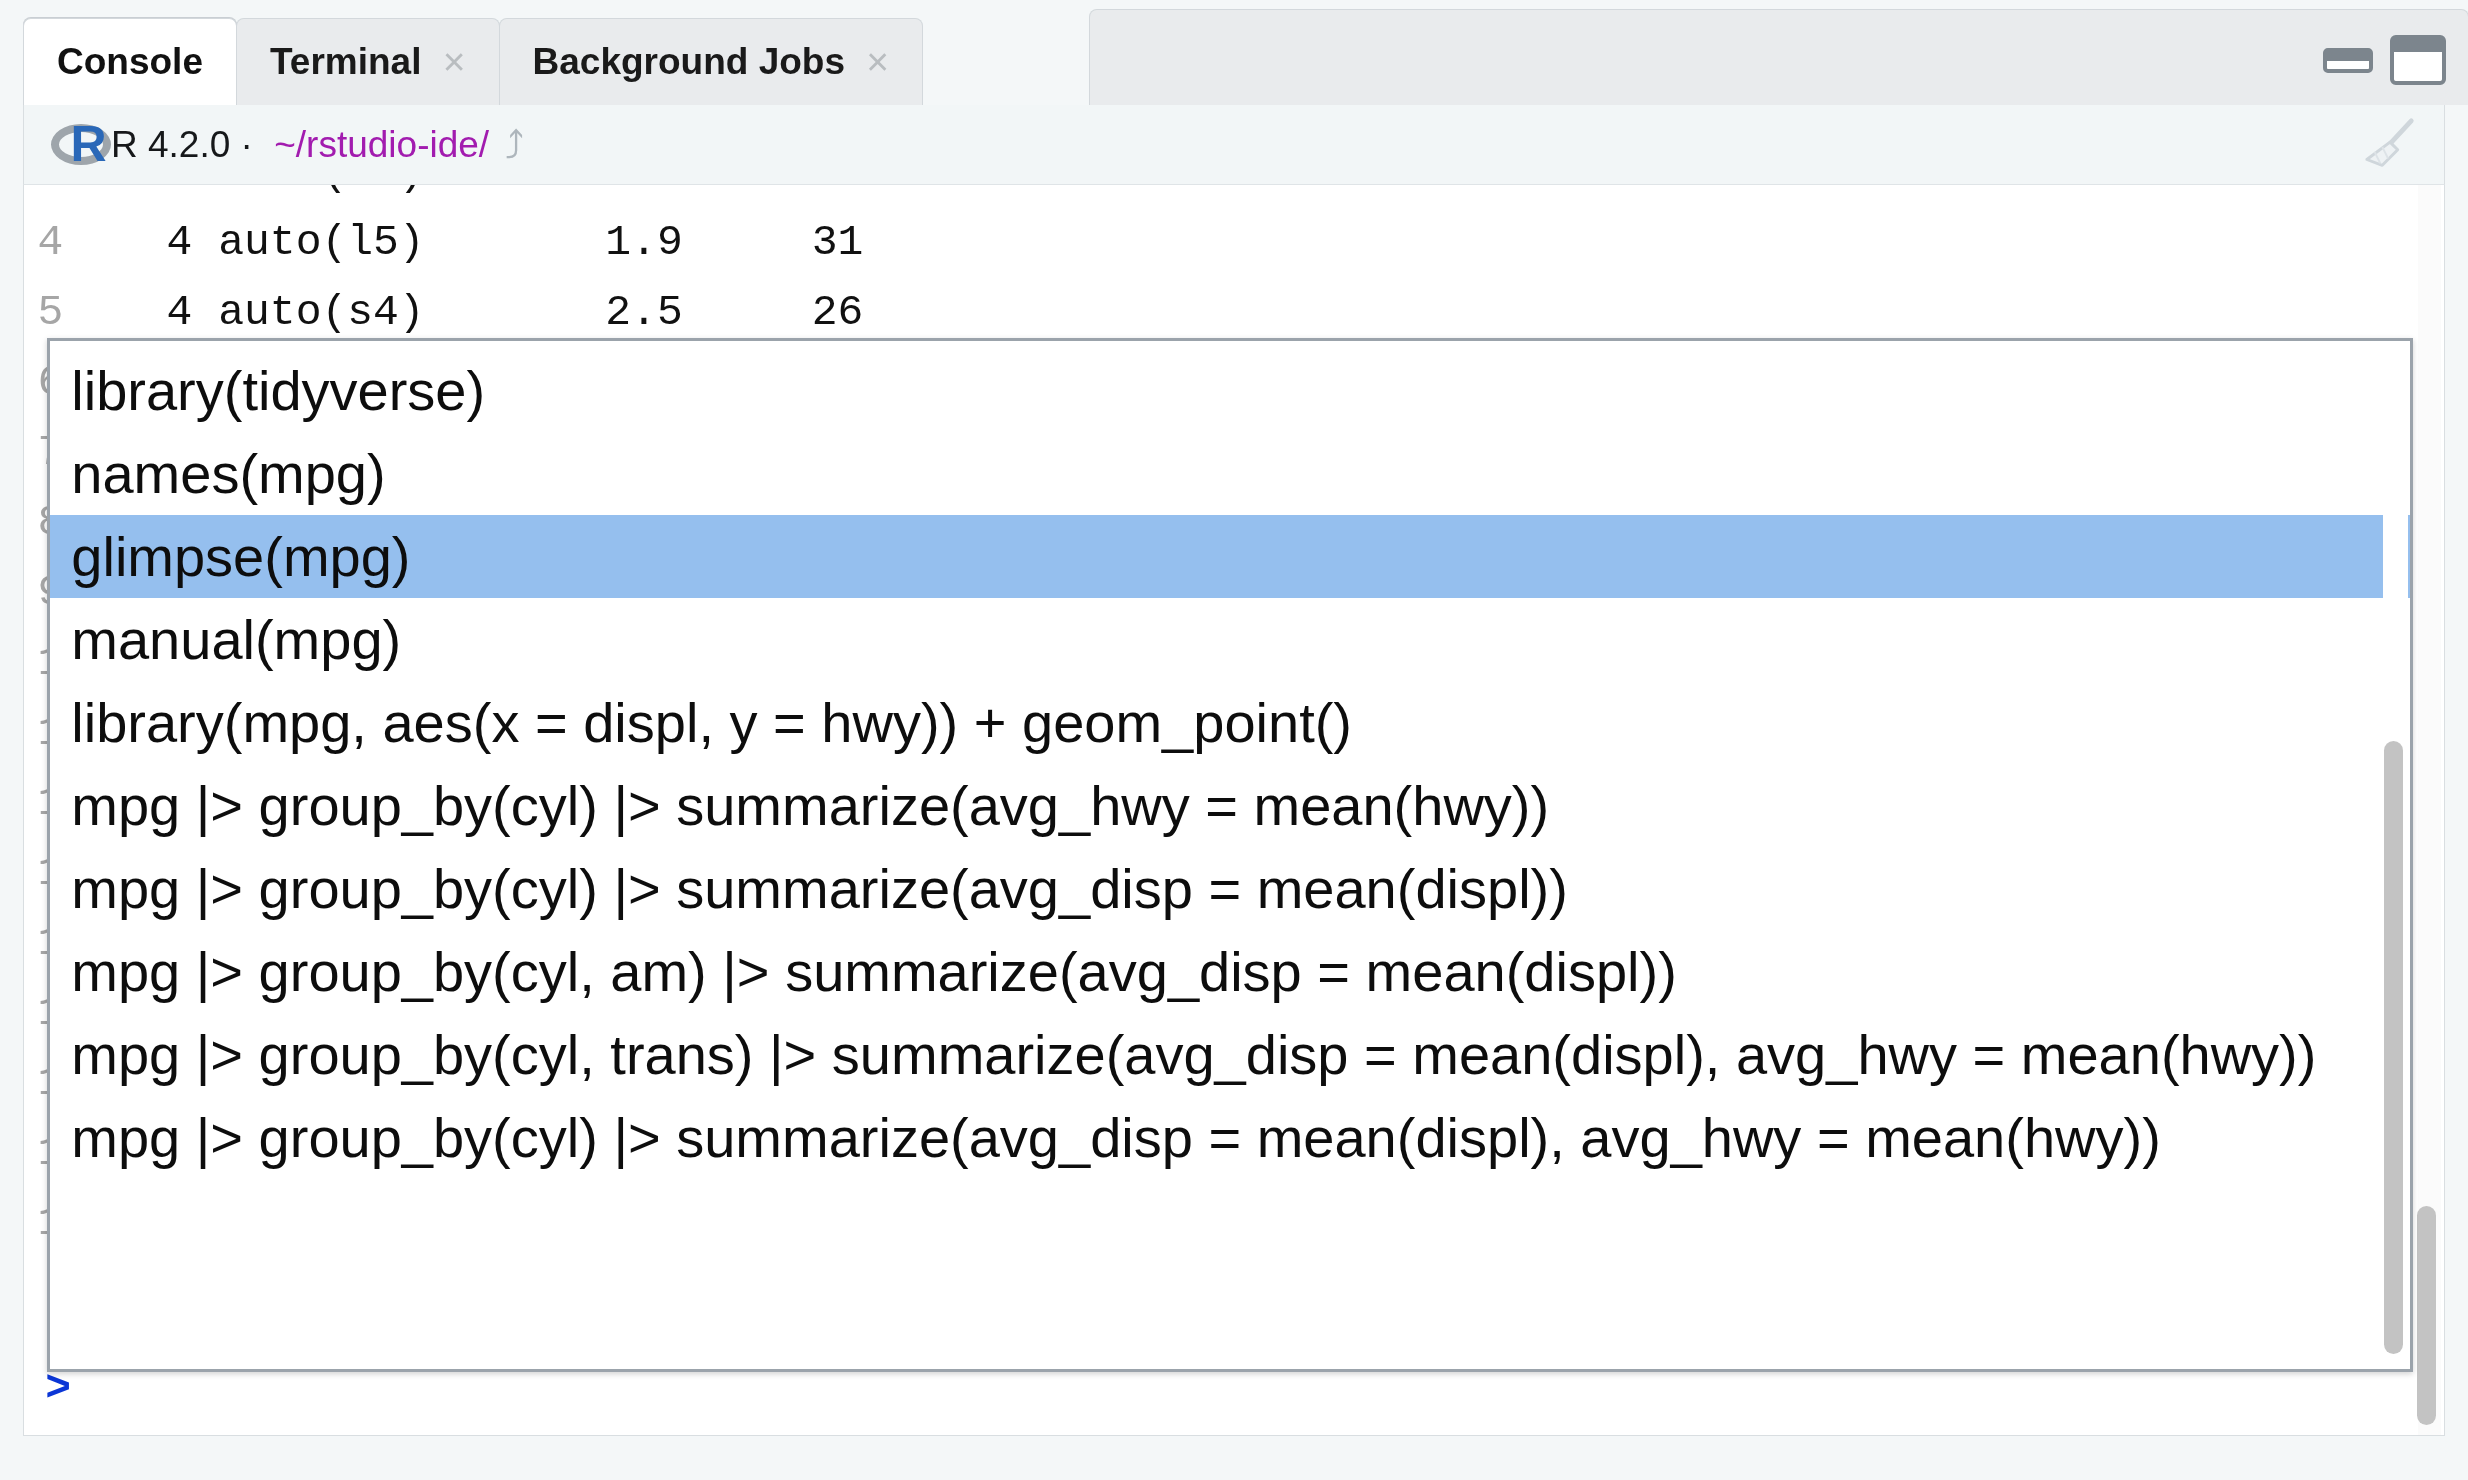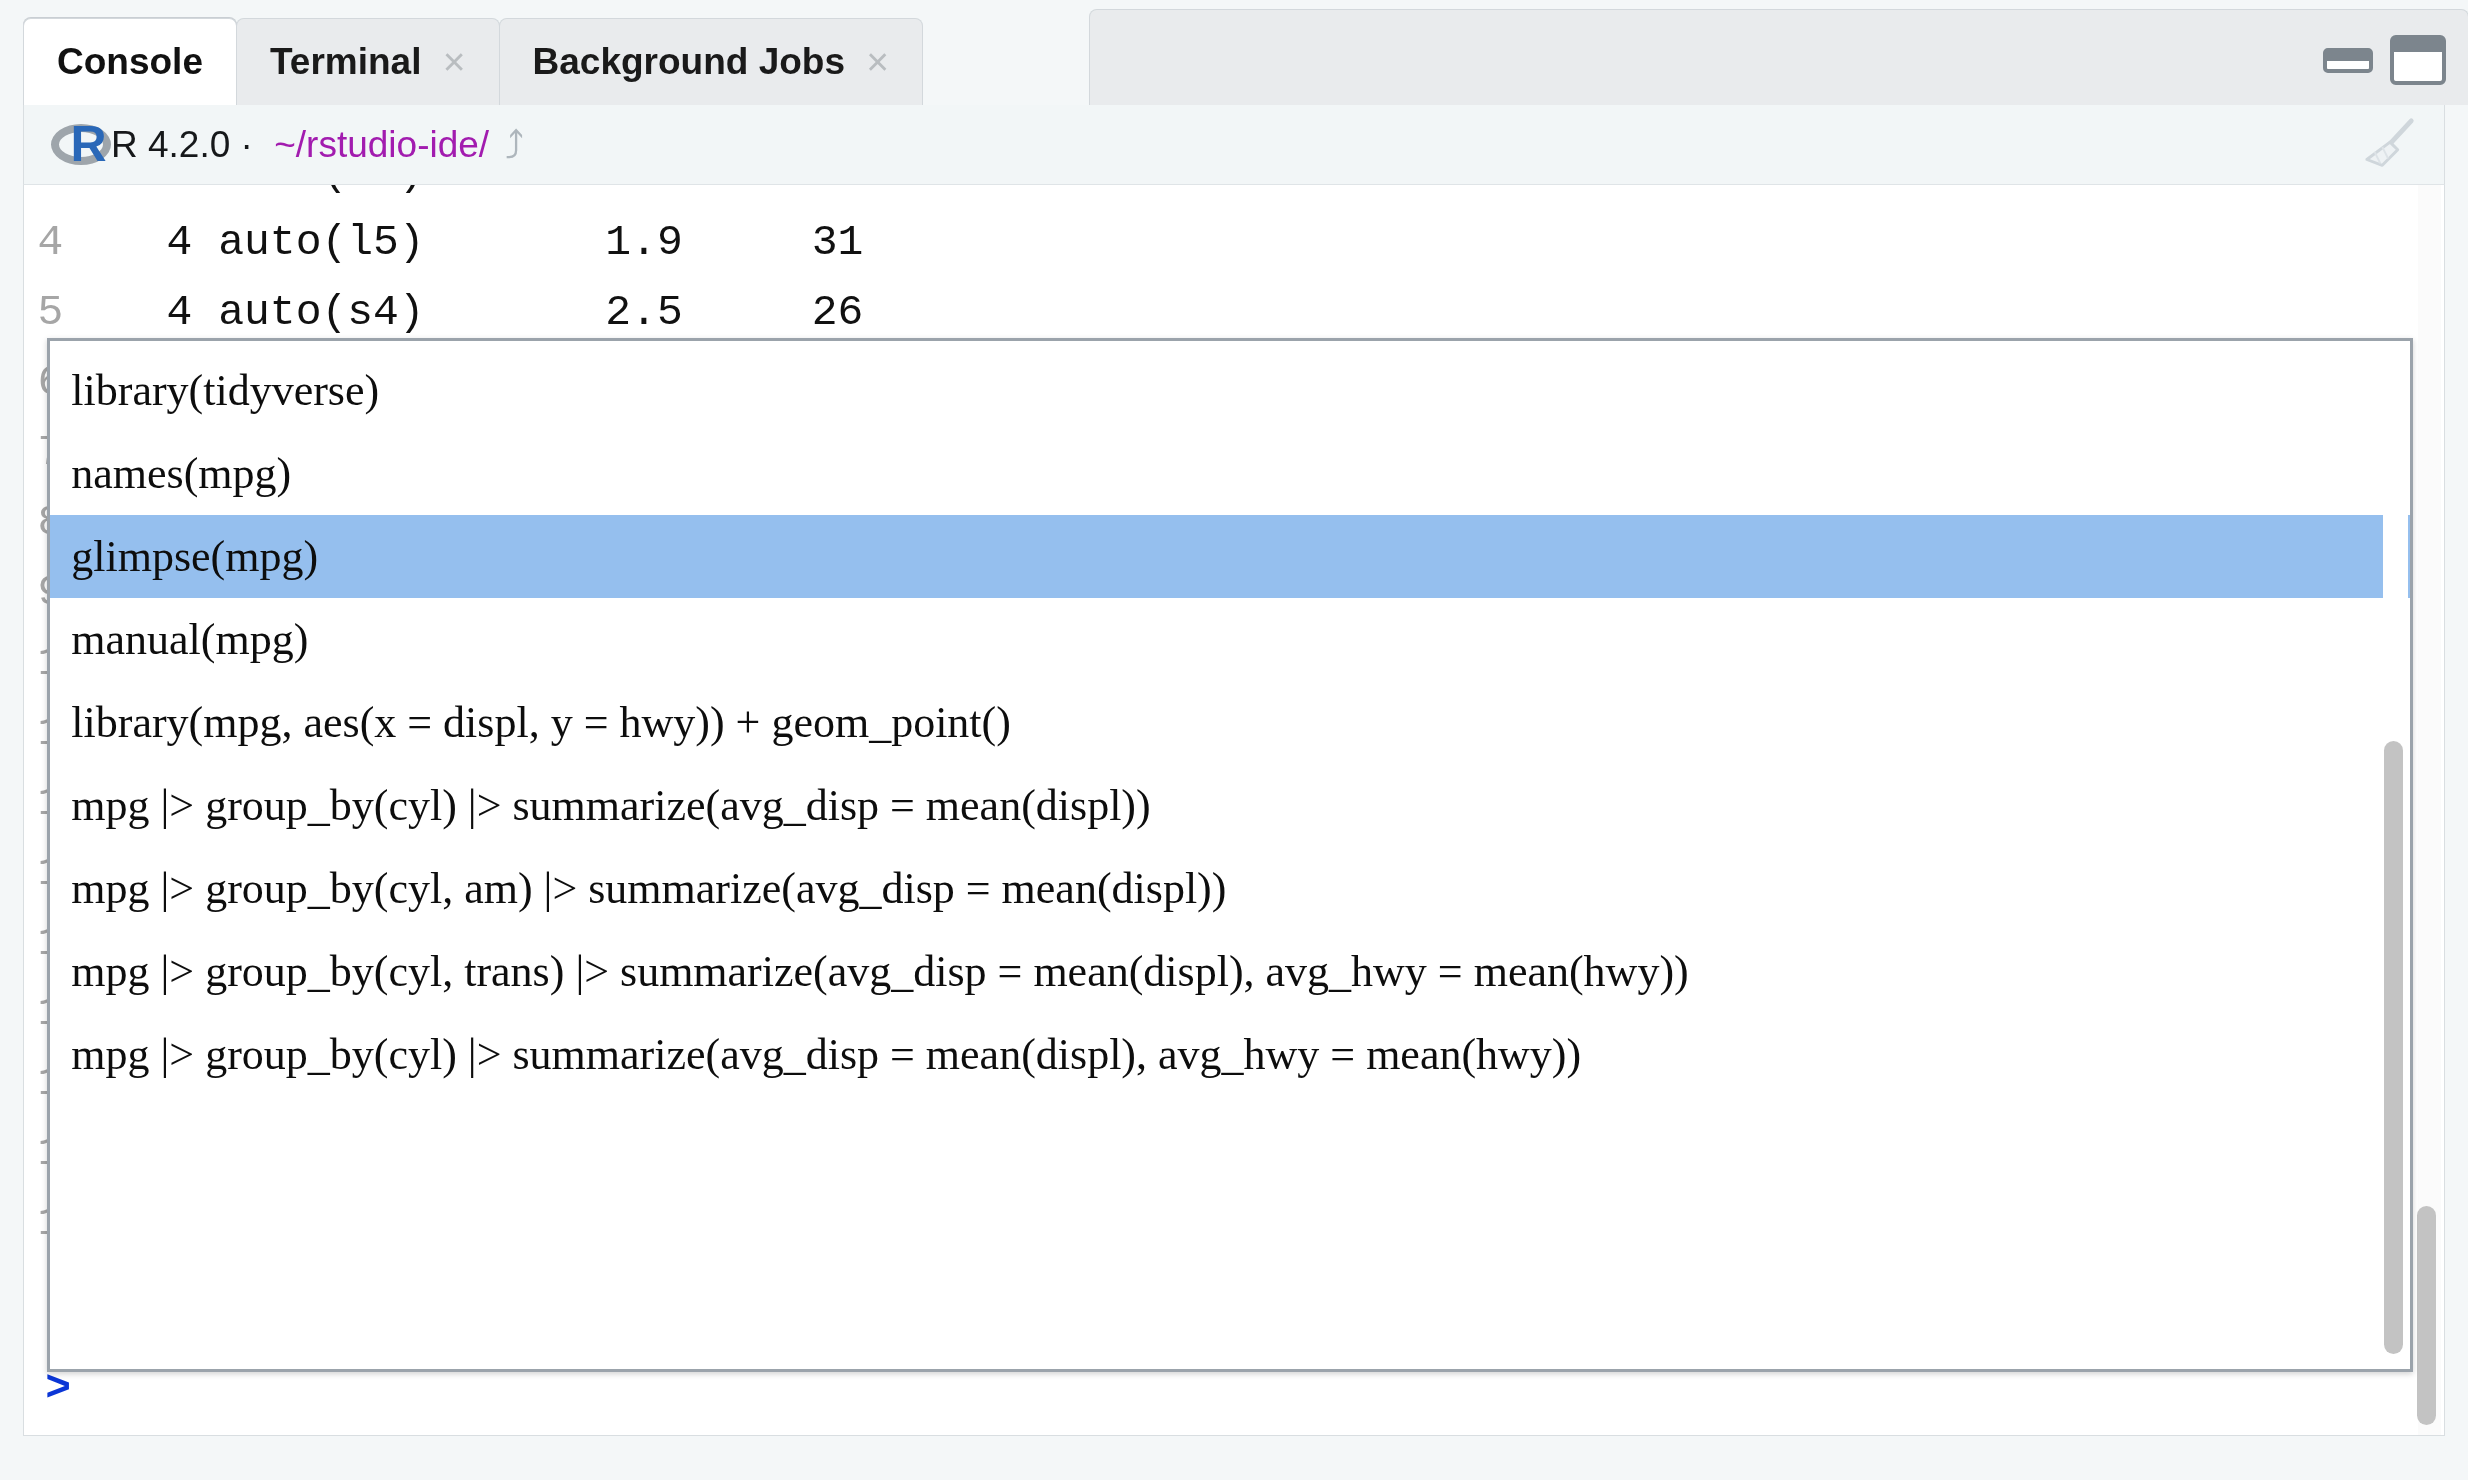--- a/index.html
+++ b/index.html
@@ -254,22 +254,22 @@
     box-shadow: 0 1.9px 5.8px rgba(0,0,0,0.18);
   }
   #popup-list {
     position: absolute;
     left: 0; top: 7.8px;
     width: 100%;
   }
   .pitem {
     height: 83px;
     line-height: 83px;
-    font-family: Liberation Serif, serif;
-    font-size: 44px;
+    font-family: Liberation Sans, sans-serif;
+    font-size: 56px;
     color: #0d0d0d;
     white-space: pre;
     padding-left: 21.3px;
     box-sizing: border-box;
     cursor: default;
     overflow: hidden;
   }
   .pitem.selected {
     background: #95bfee;
   }
@@ -364,20 +364,21 @@
     </div>
   </div>
 
   <div id="popup">
     <div id="popup-list">
         <div class="pitem">library(tidyverse)</div>
         <div class="pitem">names(mpg)</div>
         <div class="pitem selected">glimpse(mpg)</div>
         <div class="pitem">manual(mpg)</div>
         <div class="pitem">library(mpg, aes(x = displ, y = hwy)) + geom_point()</div>
+        <div class="pitem">mpg |&gt; group_by(cyl) |&gt; summarize(avg_hwy = mean(hwy))</div>
         <div class="pitem">mpg |&gt; group_by(cyl) |&gt; summarize(avg_disp = mean(displ))</div>
         <div class="pitem">mpg |&gt; group_by(cyl, am) |&gt; summarize(avg_disp = mean(displ))</div>
         <div class="pitem">mpg |&gt; group_by(cyl, trans) |&gt; summarize(avg_disp = mean(displ), avg_hwy = mean(hwy))</div>
         <div class="pitem">mpg |&gt; group_by(cyl) |&gt; summarize(avg_disp = mean(displ), avg_hwy = mean(hwy))</div>
       </div>
     <div id="popup-scroll">
       <div id="popup-thumb"></div>
     </div>
   </div>
 

